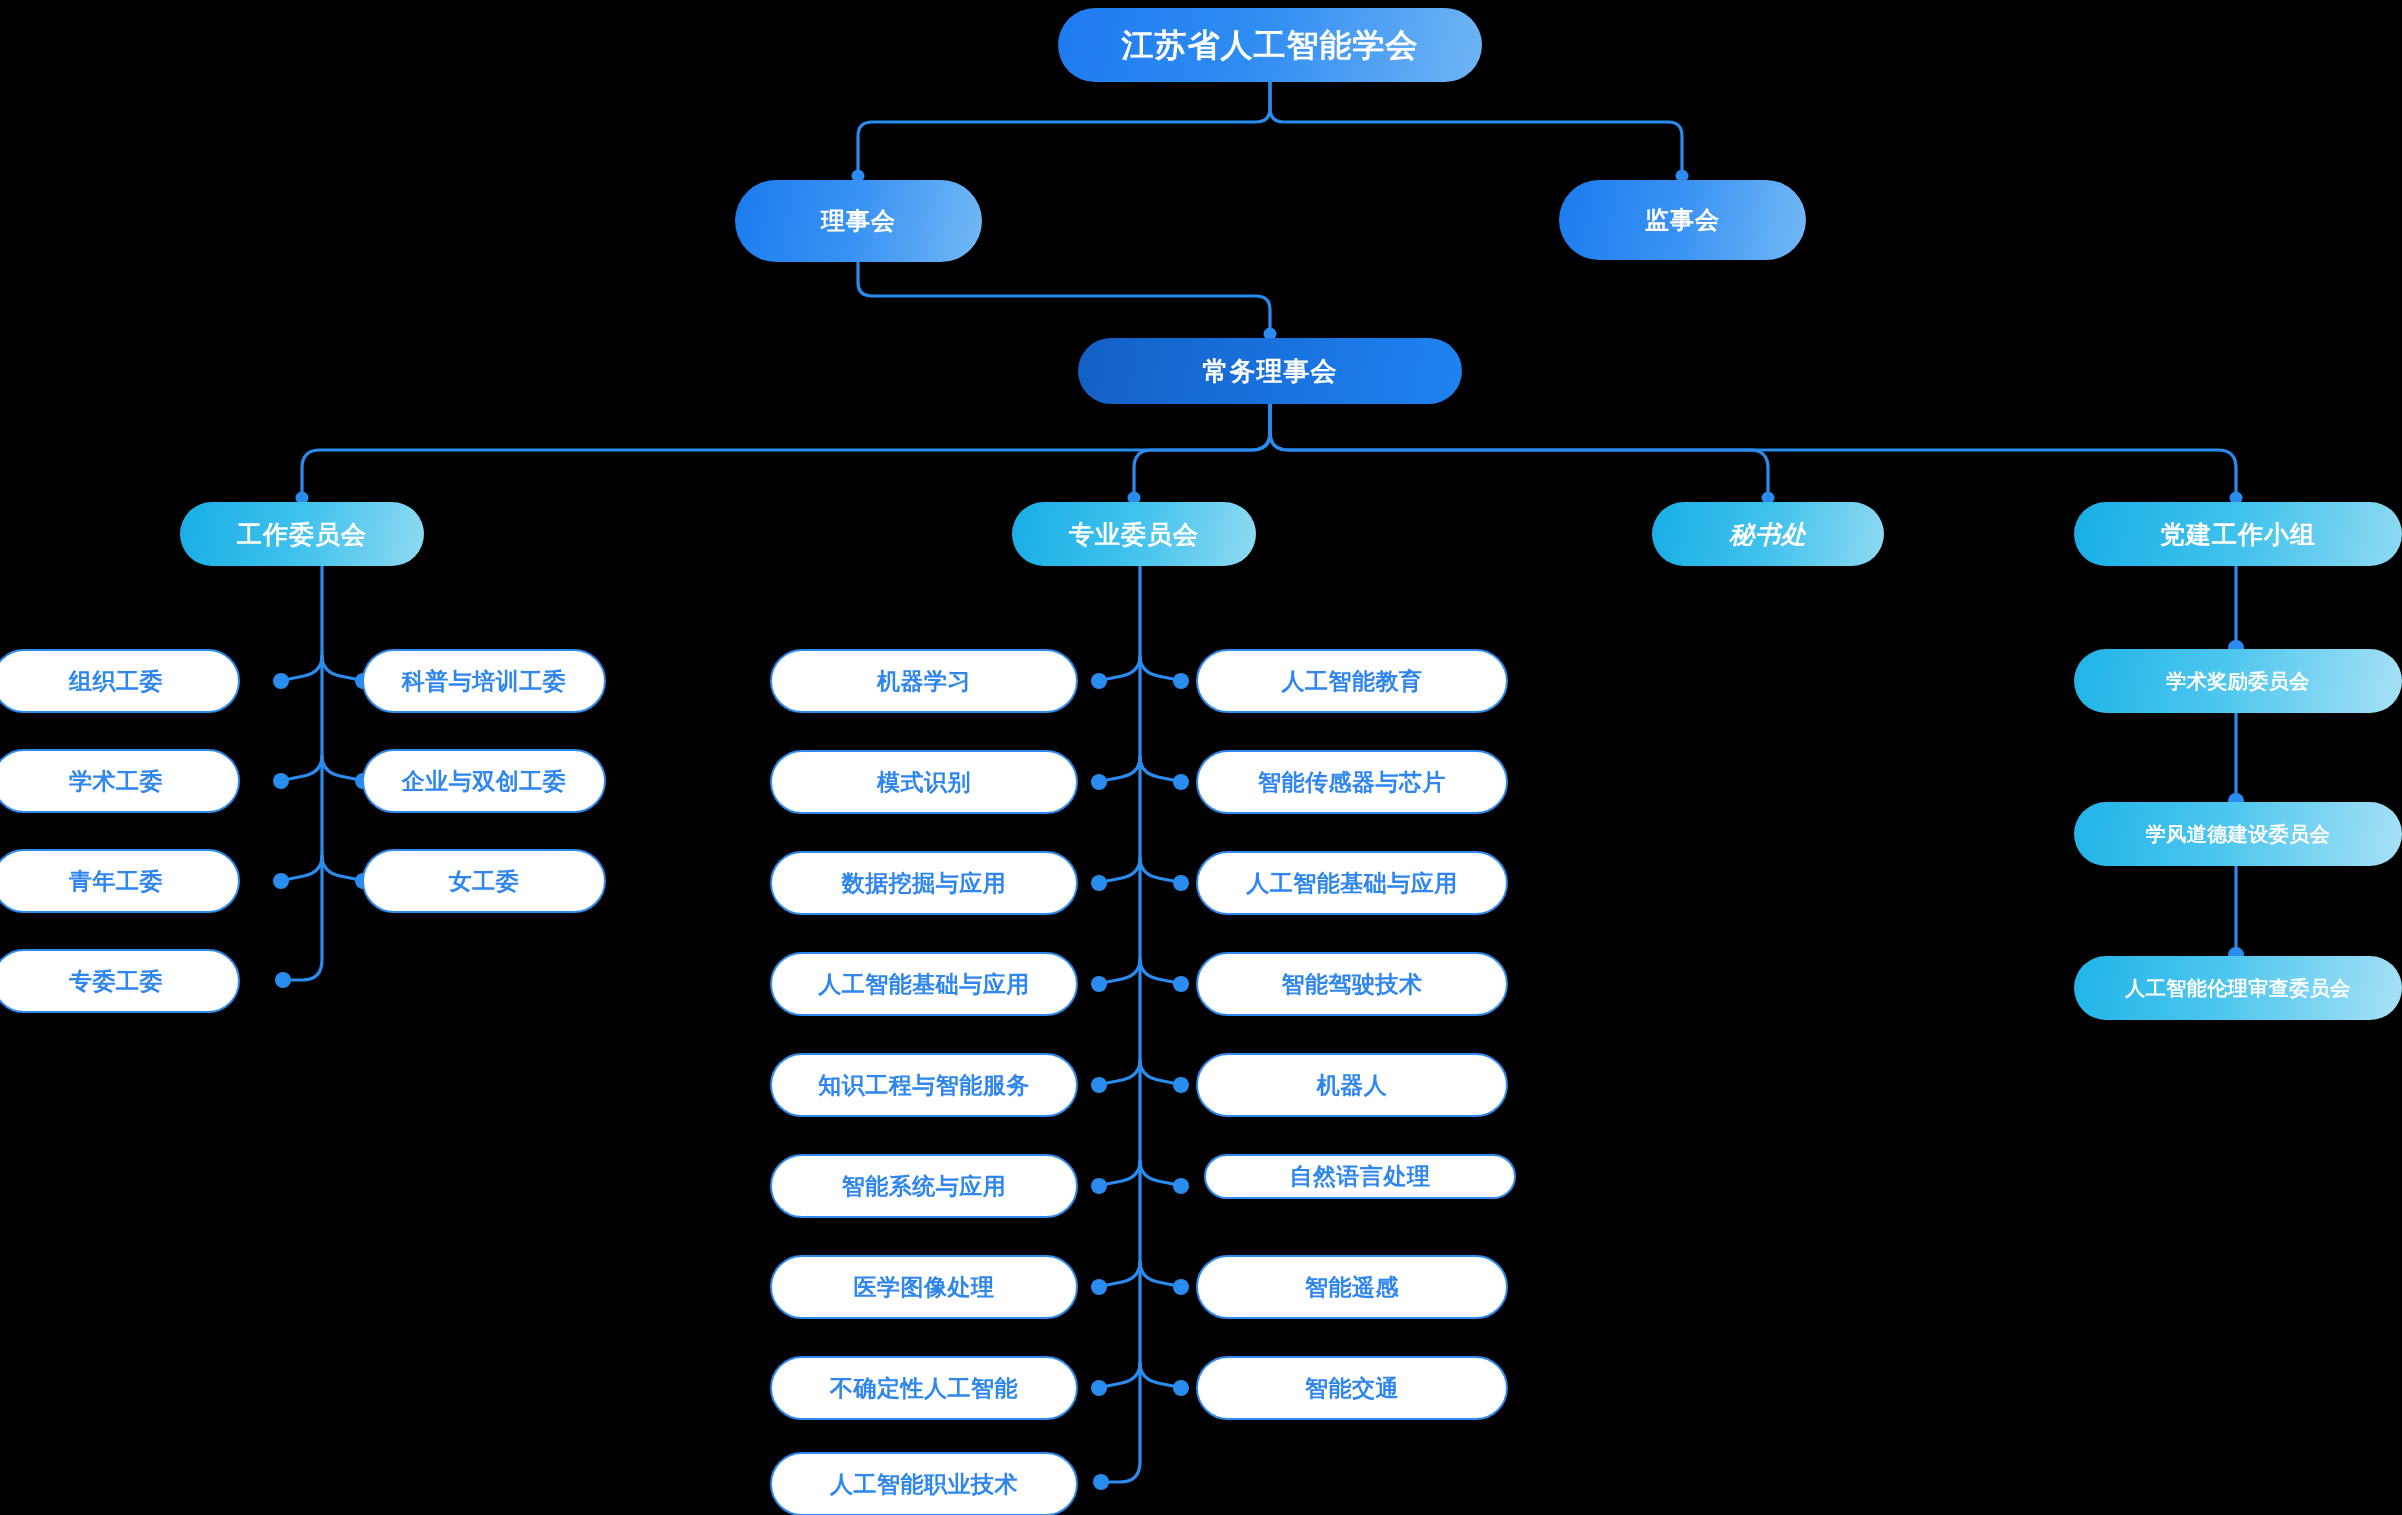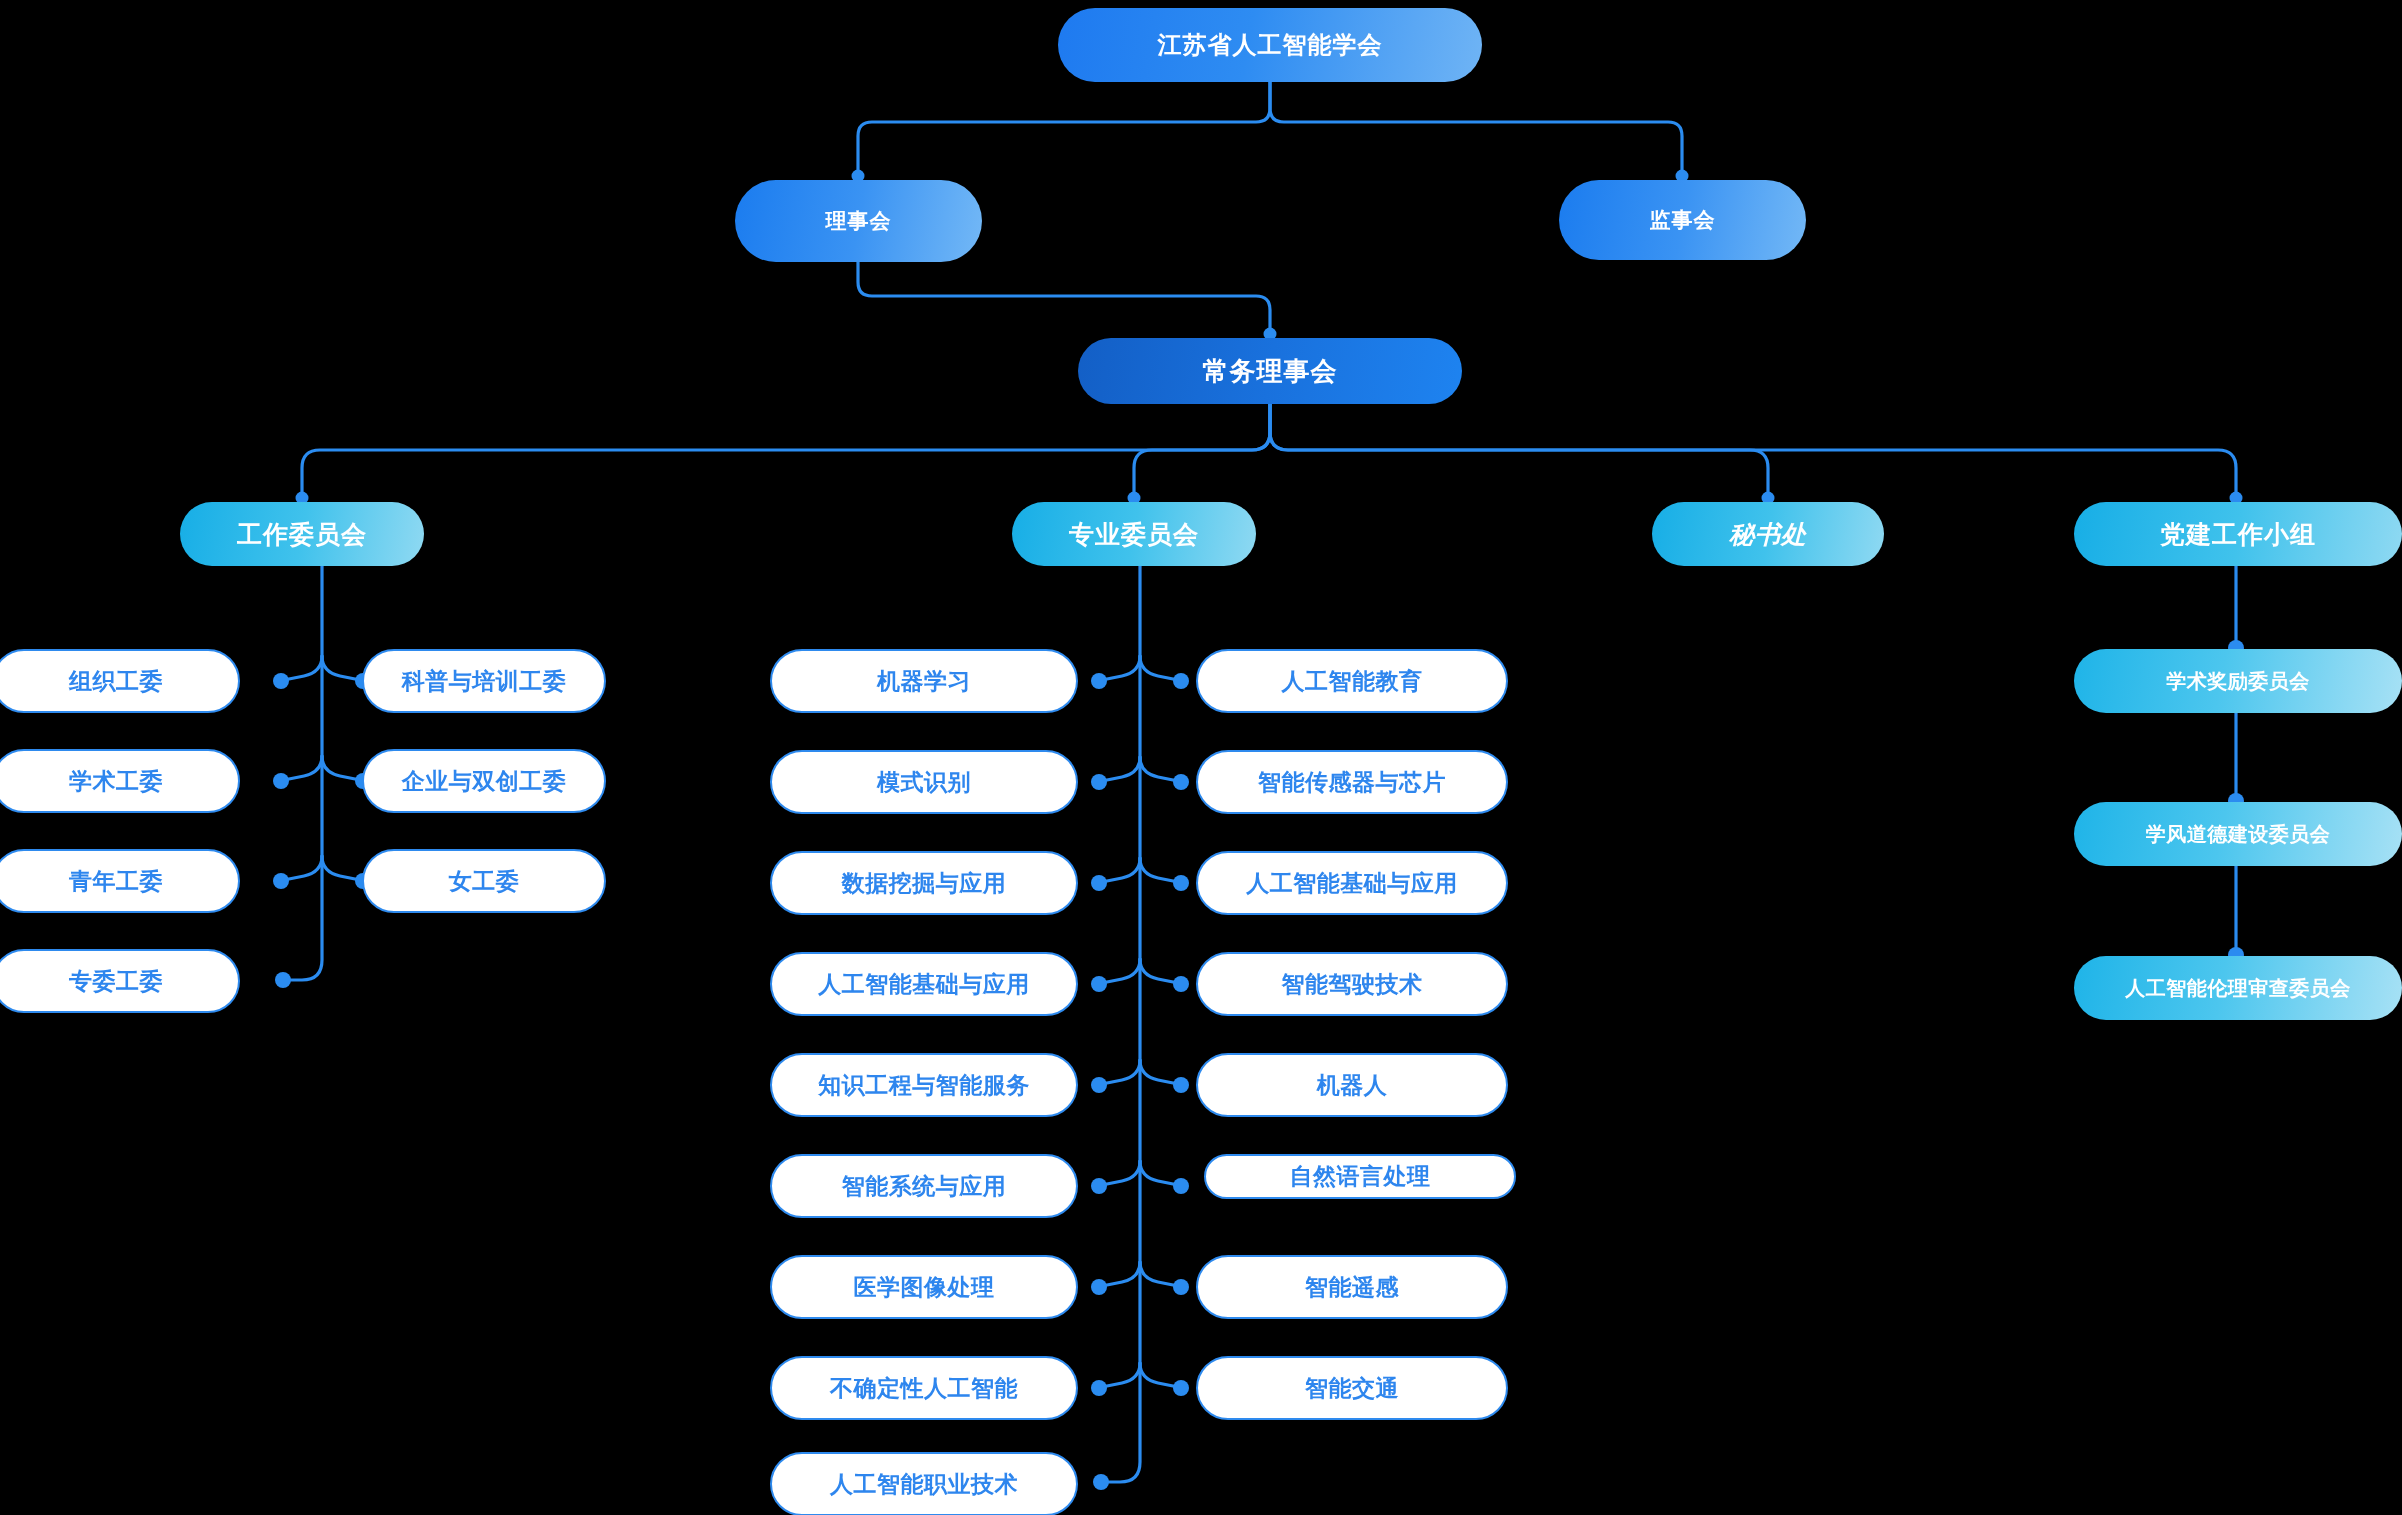--- a/index.html
+++ b/index.html
@@ -25,28 +25,28 @@
     border-radius:999px;
     text-align:center;
     white-space:nowrap;
     line-height:1;
     z-index:3;
   }
   
   .n-root {
     background:linear-gradient(100deg,#1E7AF0 0%,#2E8CF2 45%,#6FB4F5 100%);
     color:#ffffff;
-    font-size:24px; font-weight:bold;
+    font-size:32px; font-weight:bold;
     letter-spacing:1px;
   }
   
   .n-l2 {
     background:linear-gradient(100deg,#1B7CEF 0%,#3A93F3 50%,#73B8F6 100%);
     color:#ffffff;
-    font-size:21px; font-weight:bold;
+    font-size:24px; font-weight:bold;
     letter-spacing:1px;
     font-family:Liberation Serif, serif;
   }
   
   .n-l3 {
     background:linear-gradient(100deg,#135FC6 0%,#1971DD 50%,#1E83F0 100%);
     color:#ffffff;
     font-size:26px; font-weight:bold;
     letter-spacing:1px;
   }

